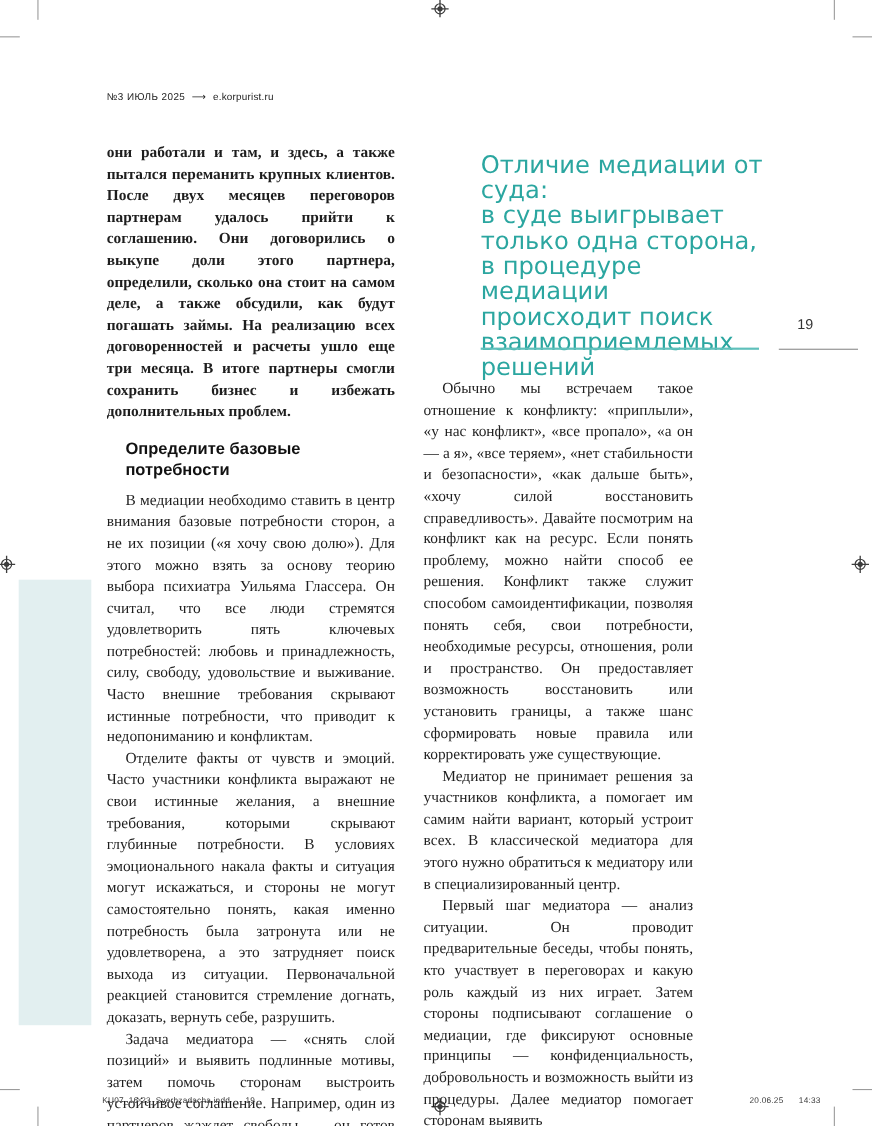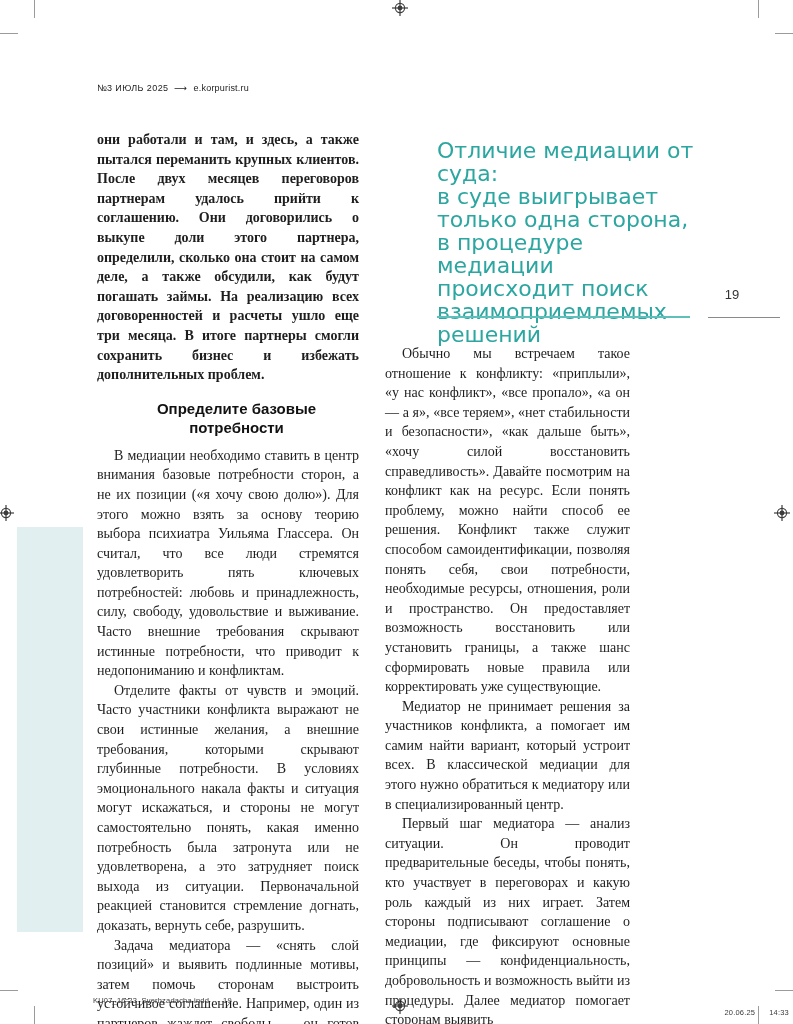--- a/index.html
+++ b/index.html
@@ -16,41 +16,41 @@
             font-size:9px;letter-spacing:.4px;color:#222;white-space:nowrap;}
   .pagehead .site{font-weight:normal;letter-spacing:.2px;}
   .pagehead .arrow{font-family:"DejaVu Sans",sans-serif;margin:0 3px;}
 
   
   .col{position:absolute;text-align:justify;font-size:14px;line-height:19.6px;}
   .col p{margin:0;text-indent:17px;}
   .col p.no-indent{text-indent:0;font-weight:bold;}
   .sec-head{font-family:"Liberation Sans",sans-serif;font-weight:bold;
             font-size:15px;line-height:19.5px;color:#111;white-space:pre-line;
-            text-align:center;text-indent:0;margin:14px 0 8px 17px;}
+            text-align:left;text-indent:0;margin:14px 0 8px 17px;}
 
   
   .pullquote{left:437px;top:139px;width:262px;
              font-family:"DejaVu Sans",sans-serif;font-size:22px;line-height:23px;
              color:#2ba6a0;white-space:pre-line;text-align:left;}
   .quote-rule{left:437px;top:316px;width:253px;height:2px;background:#5fc0bb;}
 
   
   .folio-num{left:700px;top:287px;width:64px;text-align:center;
              font-family:"Liberation Sans",sans-serif;font-size:13px;color:#333;}
   .folio-rule{left:708px;top:317px;width:72px;height:1px;background:#8a8a8a;}
 
   
   .tintbar{left:17px;top:527px;width:66px;height:405px;background:#e2eff0;}
 
   
   .slug{top:996px;font-family:"Liberation Sans",sans-serif;font-size:7.5px;
         color:#3a3a3a;letter-spacing:.2px;white-space:nowrap;}
   .slug-left{left:93px;}
-  .slug-right{left:579px;width:210px;text-align:right;margin-top:12px;}
+  .slug-right{left:536px;width:210px;text-align:right;}
   .slug .gap{display:inline-block;width:14px;}
 </style>
 </head>
 <body>
 
 <div class="cropline" style="left:34px;top:0;width:1px;height:18px;"></div>
 <div class="cropline" style="left:0;top:33px;width:18px;height:1px;"></div>
 <div class="cropline" style="left:758px;top:0;width:1px;height:18px;"></div>
 <div class="cropline" style="left:775px;top:33px;width:18px;height:1px;"></div>
 <div class="cropline" style="left:34px;top:1006px;width:1px;height:18px;"></div>
@@ -107,21 +107,21 @@
 происходит поиск
 взаимоприемлемых
 решений</div>
 <div class="abs quote-rule"></div>
 
 <div class="abs folio-num">19</div>
 <div class="abs folio-rule"></div>
 
 <div class="col" style="left:385px;top:344px;width:245px;">
   <p>Обычно мы встречаем такое отношение к конфликту: «приплыли», «у нас конфликт», «все пропало», «а он — а я», «все теряем», «нет стабильности и безопасности», «как дальше быть», «хочу силой восстановить справедливость». Давайте посмотрим на конфликт как на ресурс. Если понять проблему, можно найти способ ее решения. Конфликт также служит способом самоидентификации, позволяя понять себя, свои потребности, необходимые ресурсы, отношения, роли и пространство. Он предоставляет возможность восстановить или установить границы, а также шанс сформировать новые правила или корректировать уже существующие.</p>
-  <p>Медиатор не принимает решения за участников конфликта, а помогает им самим найти вариант, который устроит всех. В классической медиации для этого нужно обратиться к медиатору или в специализированный центр.</p>
+  <p>Медиатор не принимает решения за участников конфликта, а помогает им самим найти вариант, который устроит всех. В классической медиатора для этого нужно обратиться к медиатору или в специализированный центр.</p>
   <p>Первый шаг медиатора — анализ ситуации. Он проводит предварительные беседы, чтобы понять, кто участвует в переговорах и какую роль каждый из них играет. Затем стороны подписывают соглашение о медиации, где фиксируют основные принципы — конфиденциальность, добровольность и возможность выйти из процедуры. Далее медиатор помогает сторонам выявить</p>
 </div>
 
 <div class="abs slug slug-left">
   <span>KU07_16-23_Sverhzadacha.indd</span><span class="gap"></span><span>19</span>
 </div>
 <div class="abs slug slug-right">
   <span>20.06.25</span><span class="gap"></span><span>14:33</span>
 </div>
 

